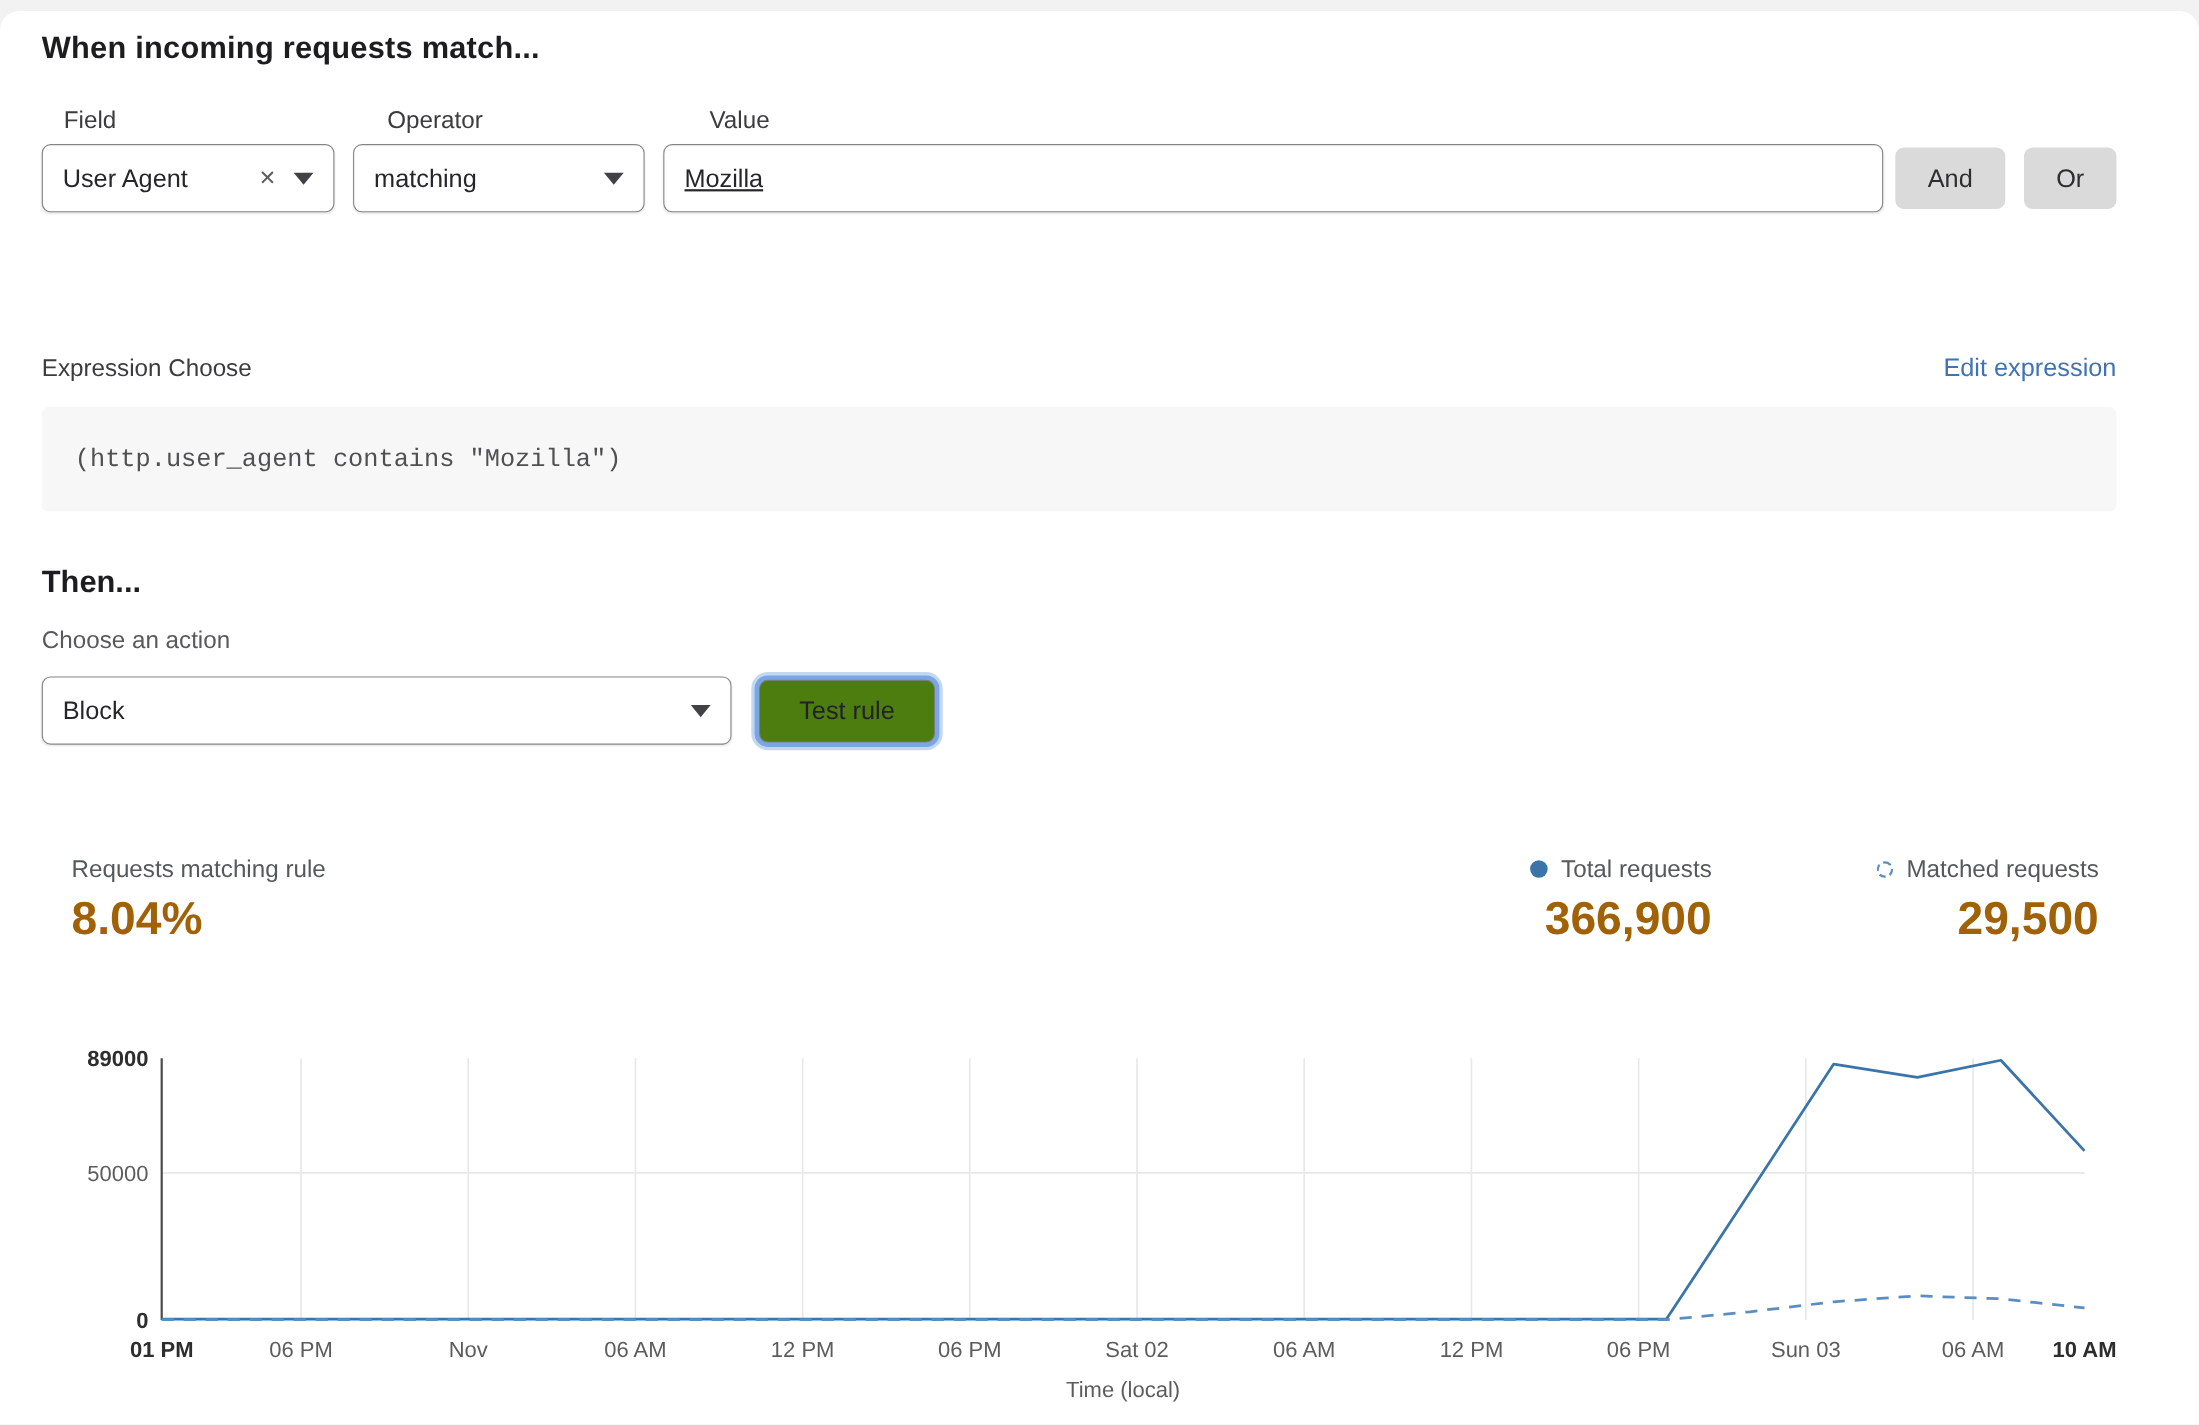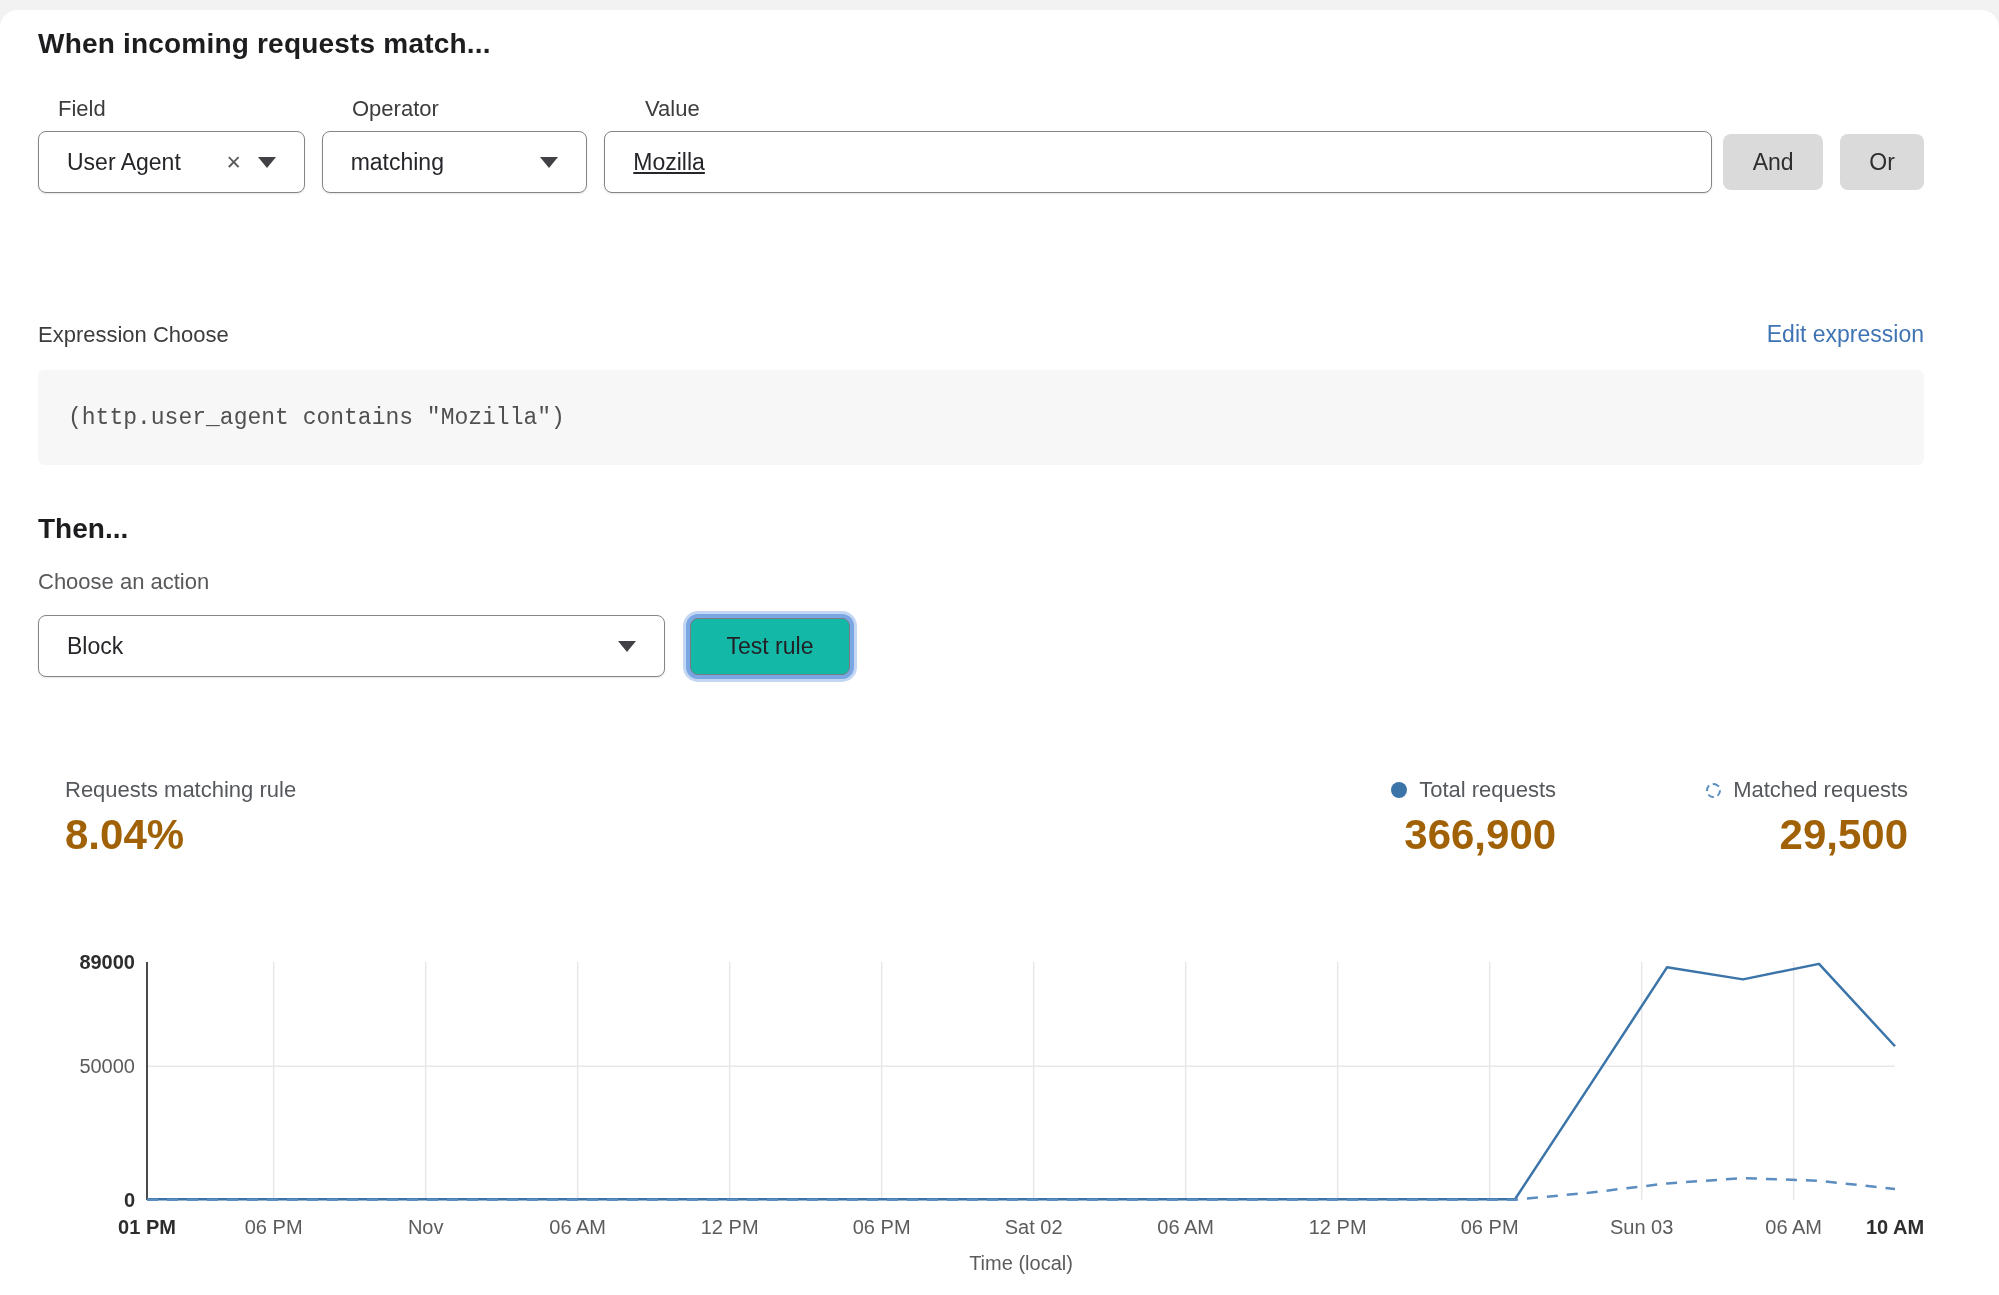--- a/index.html
+++ b/index.html
@@ -8,21 +8,21 @@
           border-top-left-radius:18px; border-top-right-radius:18px;
           padding:18px 75px 0 38px; overflow:hidden; }
   .h1 { font-size:28px; font-weight:700; color:#1d1d1f; letter-spacing:.2px; }
   .labels-row { display:flex; margin-top:36px; }
   .lbl { font-size:22px; color:#3c3c3e; }
   .lbl-field { width:294px;margin-left:20px; }
   .lbl-operator { width:293px; }
   .controls-row { display:flex; align-items:center; margin-top:9px; }
   .select, .text-input {
       height:62px; border:1.5px solid #858585; border-radius:8px; background:#fff;
-      display:flex; align-items:center; padding:0 28px; font-size:23px; color:#26262a;
+      display:flex; align-items:center; padding:0 18px; font-size:23px; color:#26262a;
       box-shadow:0 1px 2px rgba(0,0,0,.10);
   }
   .select-field { width:277px; margin-right:17px; }
   .select-operator { width:276px; margin-right:17px; }
   .text-input { width:1160px; margin-right:11px;text-decoration:underline; }
   .text-input input { border:none; outline:none; font-size:23px; color:#26262a; width:100%;
       font-family:"Liberation Sans", sans-serif; background:transparent; }
   .sel-text { flex:1; }
   .clear-x { font-size:19px; color:#5d5d5f; margin-right:16px; cursor:pointer; }
   .chev { width:0; height:0; border-left:9px solid transparent; border-right:9px solid transparent;
@@ -33,21 +33,21 @@
   .btn-or  { width:88px; }
   .expr-head { display:flex; justify-content:space-between; align-items:baseline; margin-top:128px; }
   .link { font-size:23px; color:#3e73b4; cursor:pointer; }
   .expr-box { margin-top:22px; height:95px; background:#f7f7f7; border-radius:6px;
           display:flex; align-items:center; padding:0 30px; }
   .expr-code { font-family:"Liberation Mono","DejaVu Sans Mono",monospace; font-size:23px; color:#505052; }
   .h2 { margin-top:48px; font-size:28px; font-weight:700; color:#1d1d1f; }
   .choose-lbl { margin-top:24px; font-size:22px; color:#59595c; }
   .action-row { display:flex; align-items:center; margin-top:20px; }
   .select-action { width:627px; }
-  .btn-test { margin-left:25px; width:160px; height:57px; background:#14b8a6;
+  .btn-test { margin-left:25px; width:160px; height:57px; background:#4d7c0f;
           border:1px solid #797d82; border-radius:8px; font-size:23px; color:#222226;
           font-family:"Liberation Sans", sans-serif; cursor:pointer;
           box-shadow:0 0 0 4px #7aa6e4, 0 0 0 7px rgba(122,166,228,.45); }
   .stats-row { display:flex; margin-top:100px; padding-left:27px; align-items:flex-start; }
   .stat-left { flex:1; }
   .stat-label { font-size:22px; color:#55585c; display:flex; align-items:center; }
   .stat-value { margin-top:8px; font-size:42px; font-weight:700; color:#a16207; }
   .stat-right { text-align:right; }
   .stat-matched { margin-left:150px; margin-right:16px; }
   .dot { display:inline-block; width:16px; height:16px; border-radius:50%; background:#3b74a9; margin-right:12px; }

